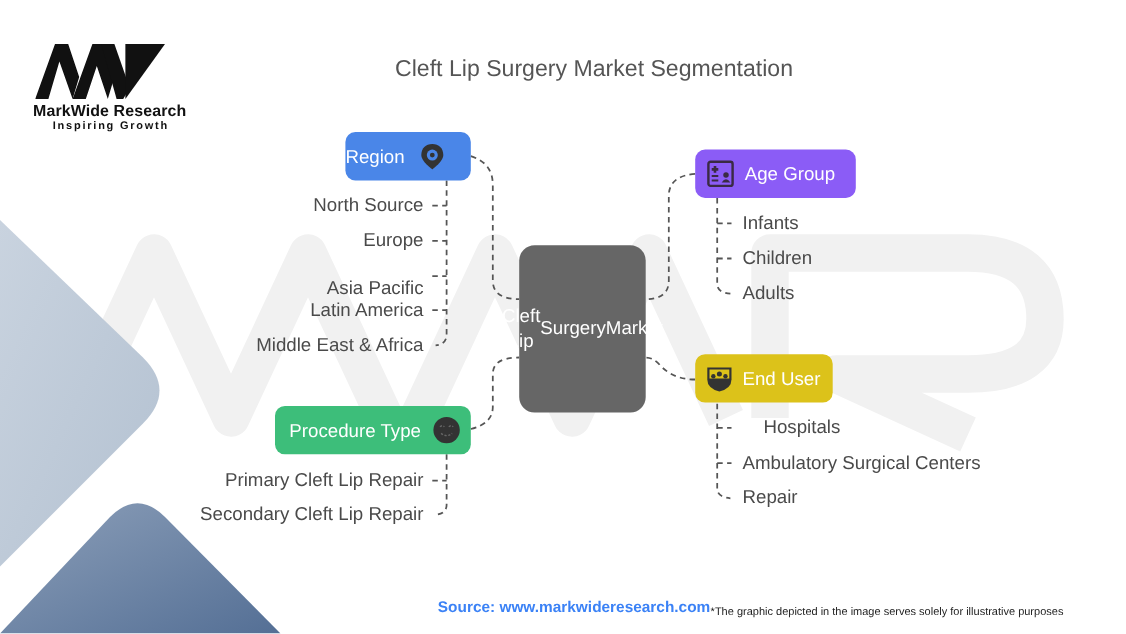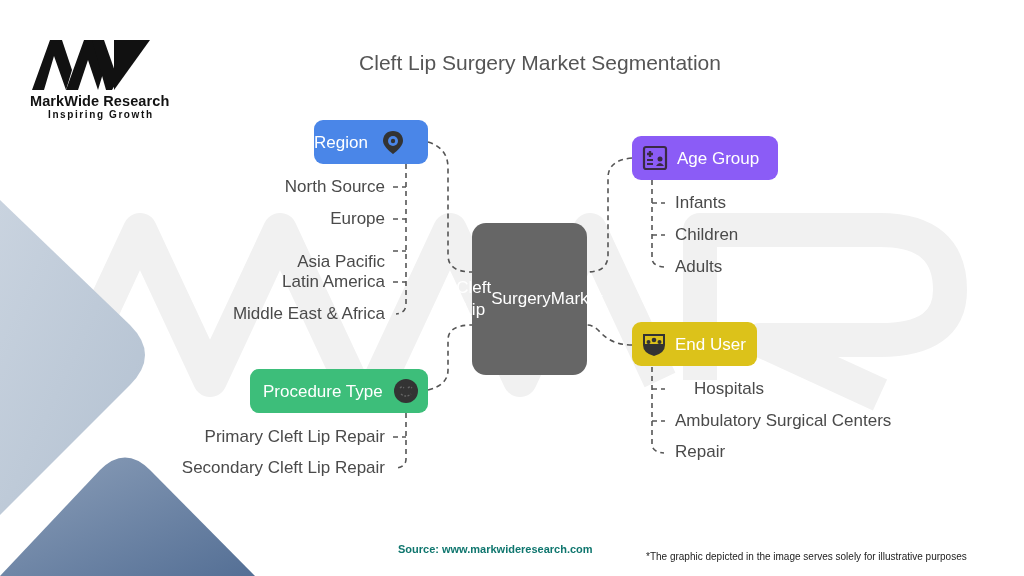--- a/index.html
+++ b/index.html
@@ -36,21 +36,21 @@
     position: absolute; left: 472px; top: 223px; width: 115px; height: 152px;
     background: #666666; border-radius: 14px; color: #ffffff;
     display: flex; flex-direction: row; align-items: center; justify-content: center;
     font-size: 17px; line-height: 22px; text-align: center;
   }
 
   .item {
     position: absolute; font-size: 17px; color: #4a4a4a; white-space: nowrap; line-height: 20px;
   }
 
-  .footer-source { left: 398px; top: 543px; font-size: 11px; font-weight: bold; color: #0f766e; text-align: center; }
+  .footer-source { left: 398px; top: 543px; font-size: 14px; font-weight: bold; color: #3b82f6; text-align: center; }
   .footer-note { left: 646px; top: 551px; font-size: 10px; color: #222; }
 </style>
 </head>
 <body>
 
 <svg class="bg-svg" viewBox="0 0 1024 576">
   <defs>
     <linearGradient id="gLight" x1="0" y1="0" x2="1" y2="1">
       <stop offset="0" stop-color="#c9d3df"></stop>
       <stop offset="1" stop-color="#b3c1d1"></stop>

